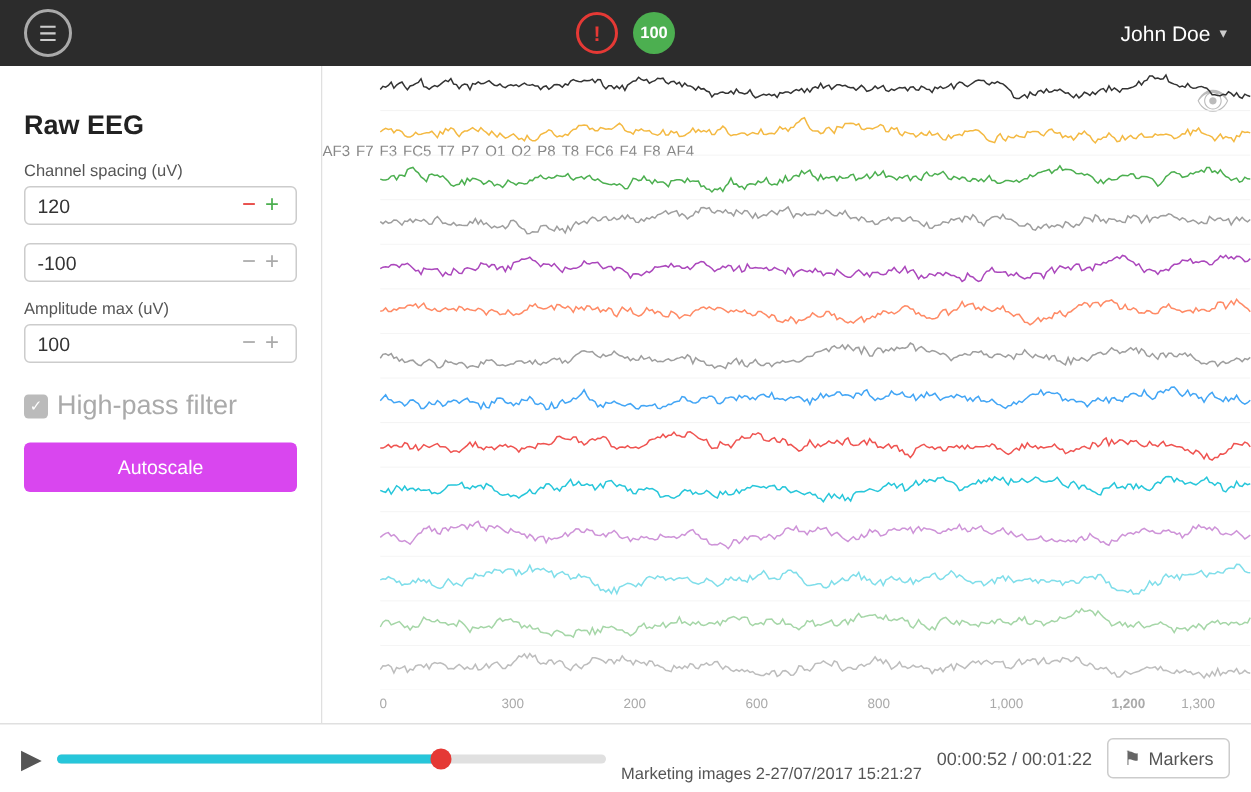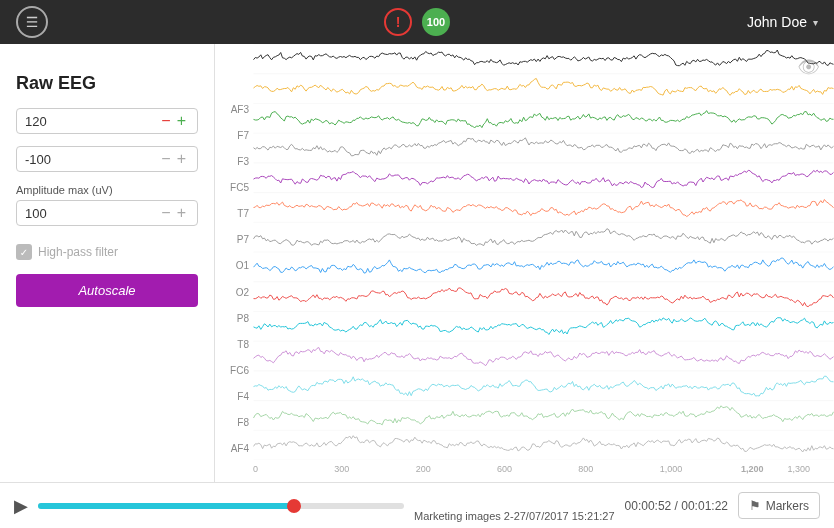--- a/index.html
+++ b/index.html
@@ -85,50 +85,49 @@
 
     .checkbox-row {
       display: flex; align-items: center; gap: 6px;
       padding: 6px 0;
     }
     .checkbox-icon {
       width: 16px; height: 16px; background: #bbb; border-radius: 3px;
       display: flex; align-items: center; justify-content: center;
     }
     .checkbox-icon span { color: #fff; font-size: 10px; }
-    .checkbox-label { font-size: 12px; color: #aaa; }
+    .checkbox-label { font-size: 18px; color: #aaa; }
 
     #autoscale-btn {
       width: 100%; padding: 9px 0;
-      background: #a21caf; color: #fff;
+      background: #d946ef; color: #fff;
       border: none; border-radius: 4px;
       font-size: 13px; cursor: pointer;
       margin-top: 8px;
-      font-style: italic;
     }
 
     
     #chart-area {
       flex: 1;
       position: relative;
       overflow: hidden;
       background: #fff;
     }
 
     #eye-icon {
       position: absolute; top: 12px; right: 14px;
       color: #bbb; font-size: 18px; cursor: pointer;
     }
 
     
     #channel-labels {
       position: absolute;
       left: 0; top: 0; bottom: 0;
       width: 38px;
-      display: flex; flex-direction: column;
+      display: flex; 
       justify-content: space-around;
       padding: 16px 0 20px 0;
       margin-top: 36px;
     }
     .ch-label {
       font-size: 10px; color: #888;
       text-align: right; padding-right: 4px;
     }
 
     
@@ -222,20 +221,21 @@
     <span class="dropdown-arrow">▾</span>
   </div>
 </div>
 
 <div id="main">
 
   <div id="left-panel">
     <div id="panel-title">Raw EEG</div>
 
     <div class="control-group">
+      <div class="control-label">Channel spacing (uV)</div>
       <div class="control-row">
         <span class="control-value">120</span>
         <button class="ctrl-btn red">−</button>
         <button class="ctrl-btn green">+</button>
       </div>
     </div>
 
     <div class="control-group">
       <div class="control-row">
         <span class="control-value">-100</span>

